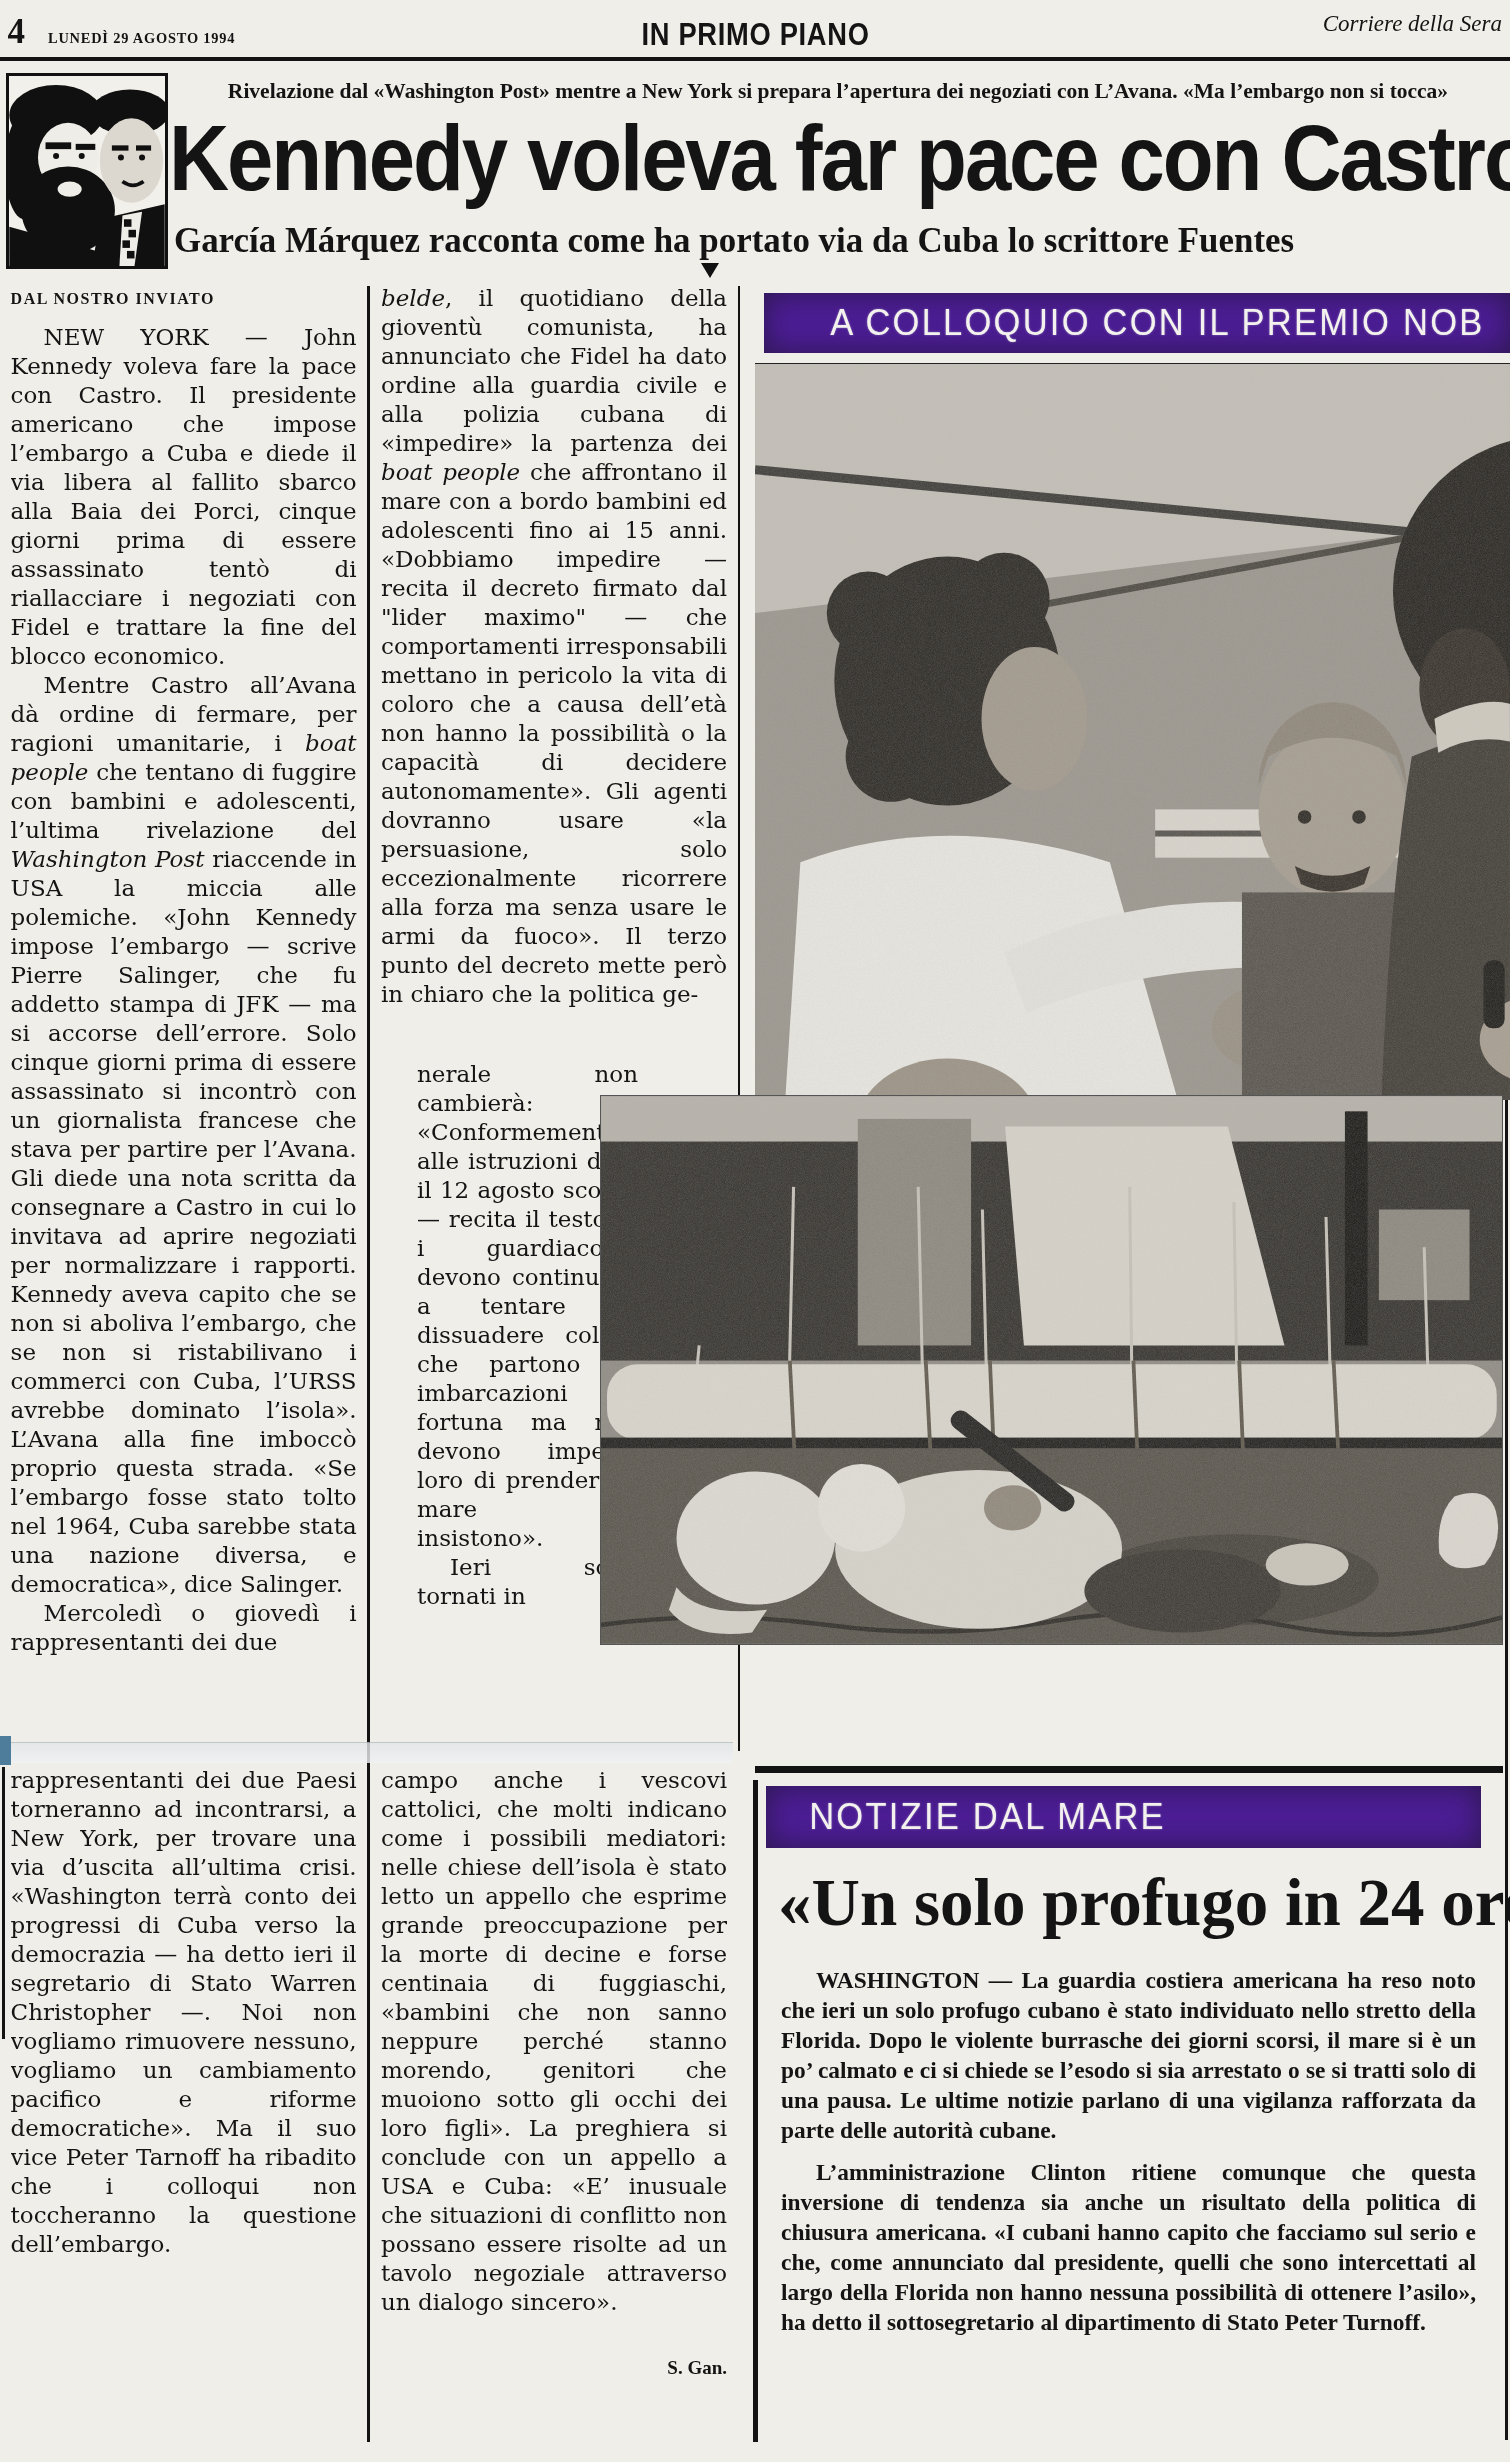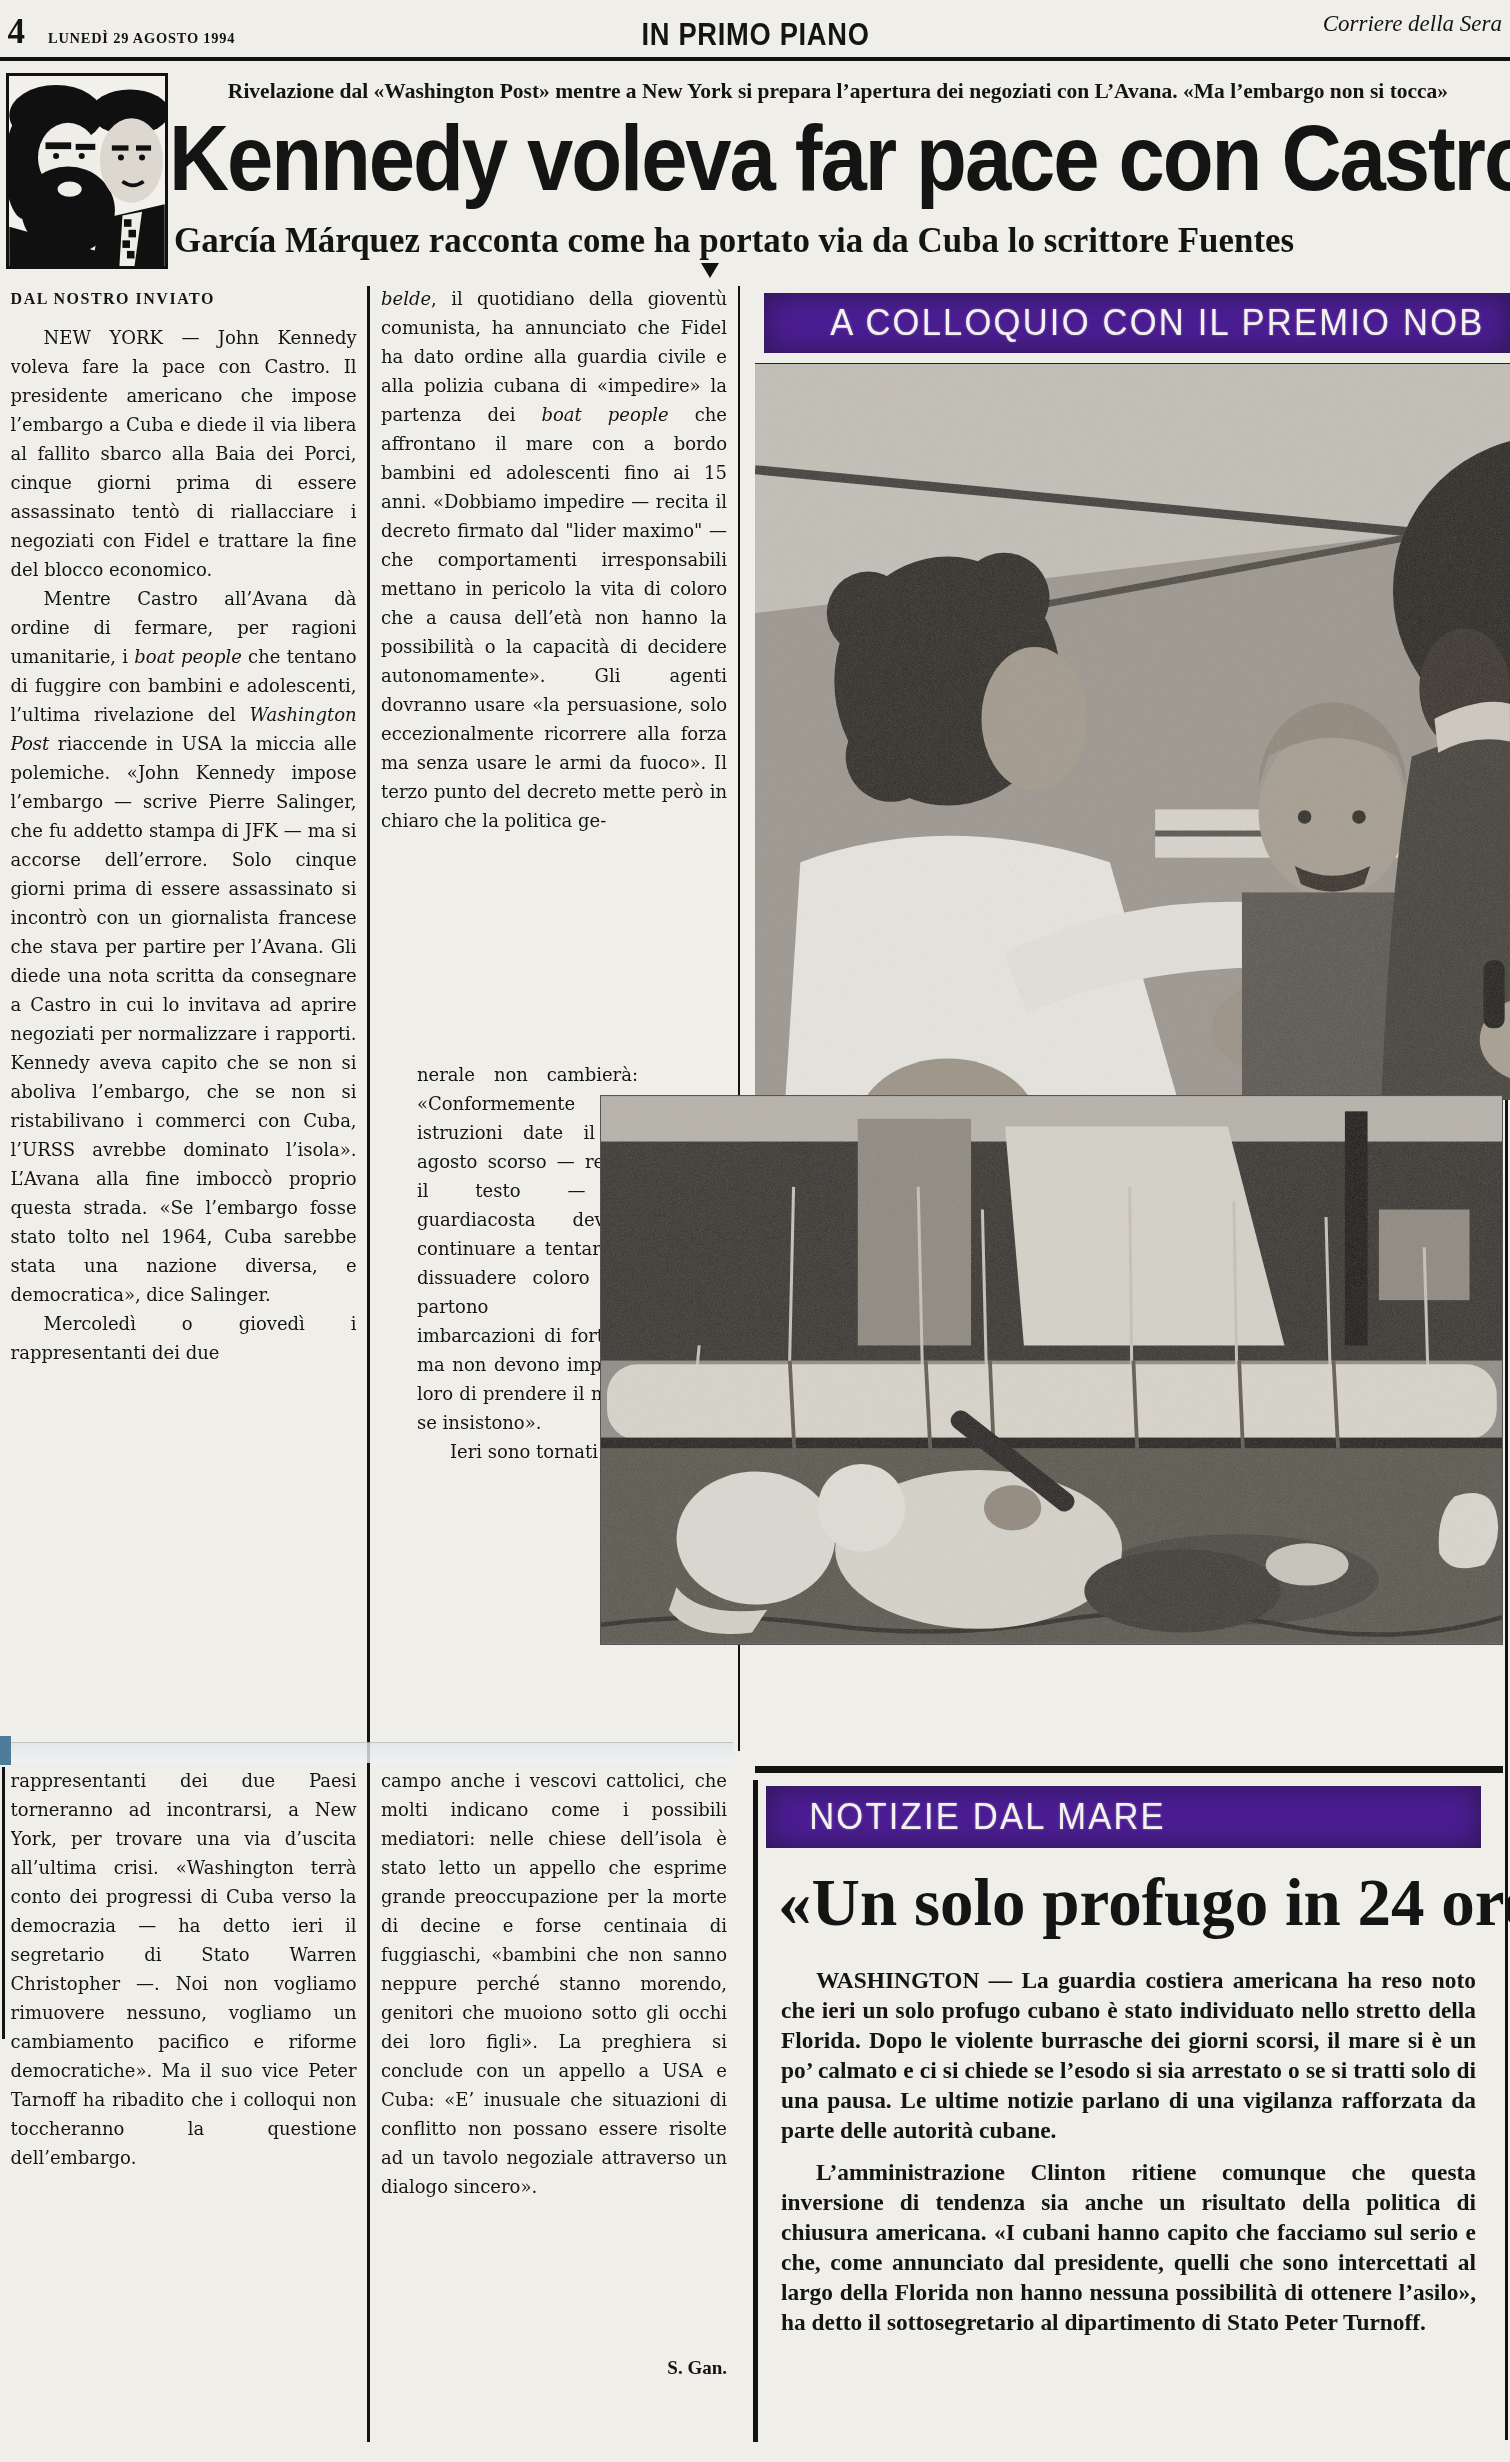--- a/index.html
+++ b/index.html
@@ -12,21 +12,21 @@
   .section{font-family:"Liberation Sans",sans-serif;font-size:31px;font-weight:bold;letter-spacing:0.8px;transform:scaleX(.88);transform-origin:center;white-space:nowrap;}
   .masthead{font-family:"Liberation Serif",serif;font-style:italic;font-size:23px;white-space:nowrap;}
   .hrule{background:#131313;}
   
   .kicker{font-family:"Liberation Serif",serif;font-weight:bold;font-size:21.5px;text-align:center;white-space:nowrap;}
   .headline{font-family:"Liberation Sans",sans-serif;font-weight:bold;font-size:92px;letter-spacing:-2.3px;white-space:nowrap;transform:scaleX(.905);transform-origin:left center;}
   .subhead{font-family:"Liberation Serif",serif;font-weight:bold;font-size:36px;white-space:nowrap;transform:scaleX(.97);transform-origin:left center;}
   .inkmark{width:0;height:0;border-left:9px solid transparent;border-right:9px solid transparent;border-top:15px solid #111;}
   
   .byline{font-family:"Liberation Serif",serif;font-weight:bold;font-size:16px;letter-spacing:1.5px;}
-  .col{font-size:18px;line-height:29px;text-align:justify;overflow:hidden;}
+  .col{font-size:23px;line-height:29px;text-align:justify;overflow:hidden;}
   .col p{margin:0;}
   .p-ind{text-indent:33px;}
   .col .i{font-style:italic;}
   .sig{font-family:"Liberation Serif",serif;font-weight:bold;font-size:19px;text-align:right;}
   .vrule{background:#131313;}
   
   .banner{background:#4c1d95;color:#f3f2ee;font-family:"Liberation Sans",sans-serif;font-weight:normal;
           overflow:hidden;white-space:nowrap;display:flex;align-items:center;
           box-shadow:inset 0 0 30px rgba(20,20,18,.55);}
   .banner .grain{letter-spacing:2.3px;transform:scaleX(.96);transform-origin:left center;text-shadow:0 0 2.3px rgba(255,255,255,.4);}

